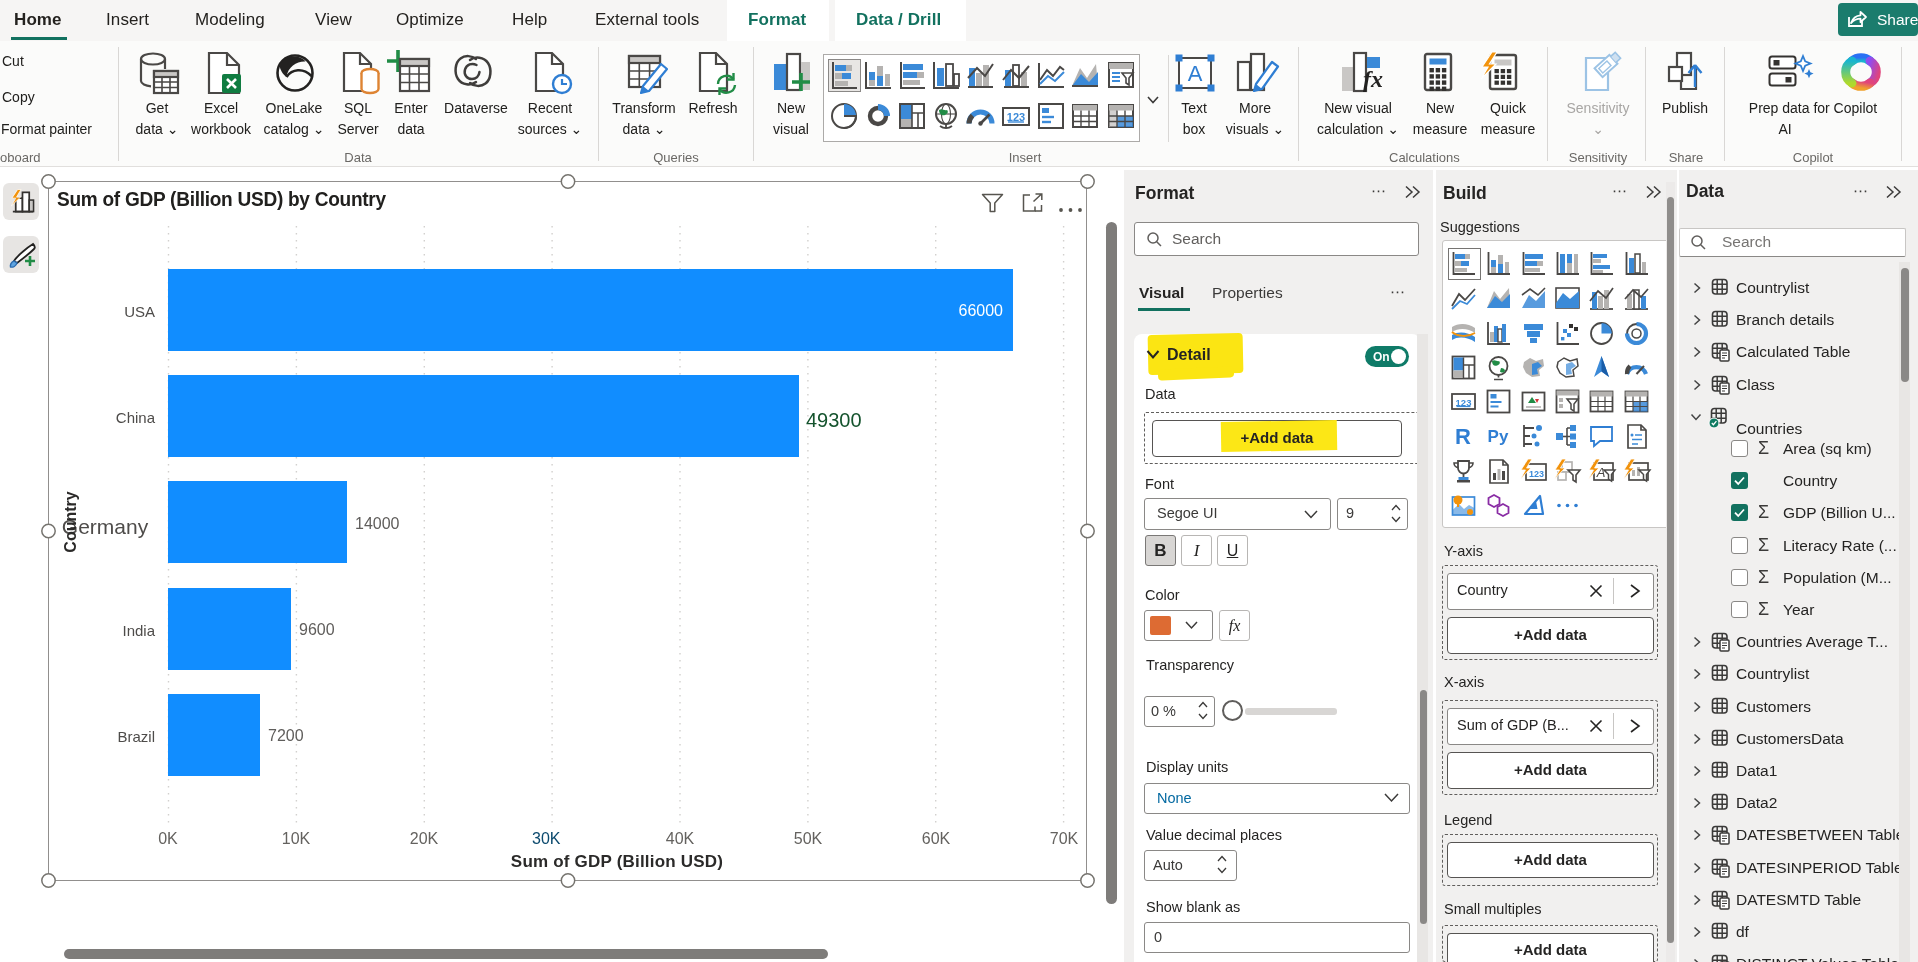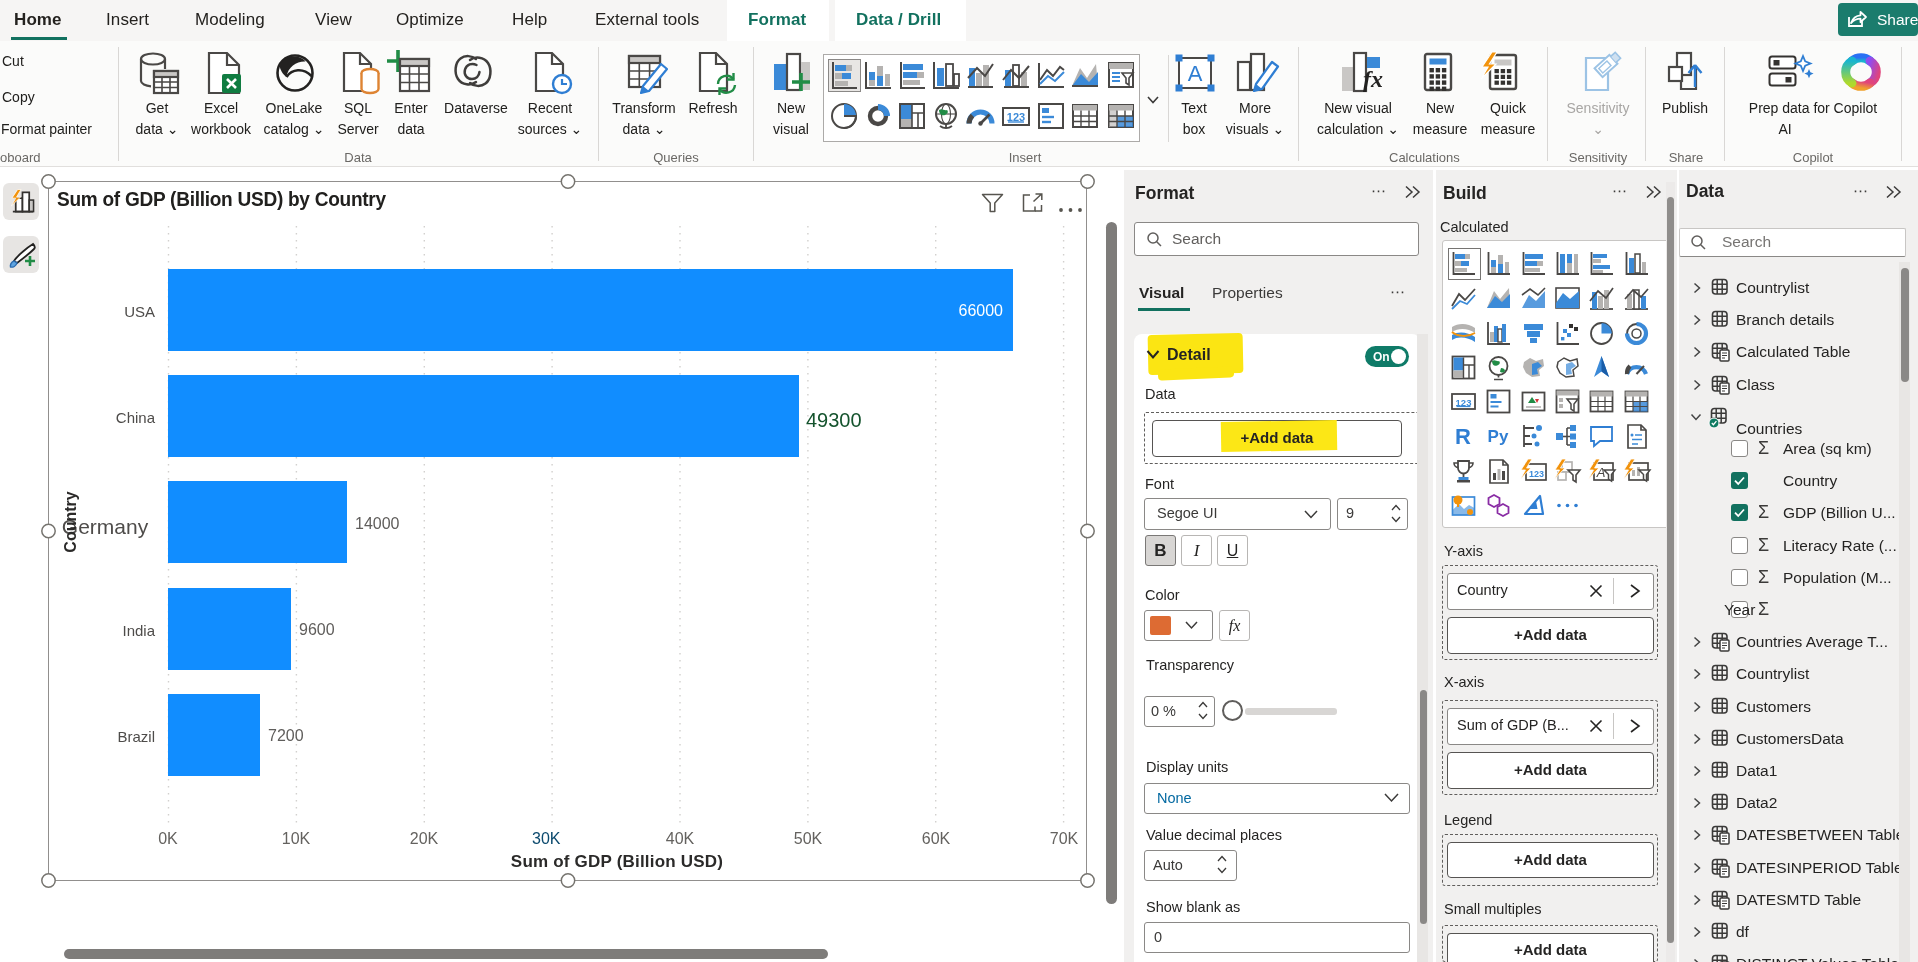--- a/index.html
+++ b/index.html
@@ -550,21 +550,21 @@
 
 <div class="abs" style="left:1417px;top:334px;width:11px;height:628px;background:#e8e6e4"></div>
 <div class="abs" style="left:1420px;top:690px;width:7px;height:234px;background:#8a8886;border-radius:4px"></div>
 
 <div class="abs" style="left:1436px;top:170px;width:241px;height:792px;background:#f1f0ef"></div>
 <div class="abs" style="left:1443px;top:183px;font-size:17.5px;font-weight:bold;color:#252423">Build</div>
 <div class="dots3" style="left:1612px;top:182px">⋯</div>
 <svg class="ico" style="left:1645px;top:185px" width="17" height="14" viewBox="0 0 17 14">
     <path d="M2 1.5 L8 7 L2 12.5 M9 1.5 L15 7 L9 12.5" fill="none" stroke="#3b3a39" stroke-width="1.5"></path>
   </svg>
-<div class="panlbl" style="left:1440px;top:219px">Calculated</div>
+<div class="panlbl" style="left:1440px;top:219px">Suggestions</div>
 <div class="abs" style="left:1442px;top:240px;width:228px;height:288px;background:#fff;border:1px solid #c8c6c4;border-radius:3px"></div>
 <div class="abs" style="left:1448px;top:248px;width:33px;height:32px;border:1px solid #767472"></div>
 <svg class="ico" style="left:1450px;top:250px" width="27" height="27" viewBox="0 0 27 27">
     <path d="M3.5 2 V24 H25" stroke="#4a4846" stroke-width="1.8" fill="none"></path>
     <rect x="5" y="4" width="10" height="5" fill="#3b8ad8"></rect>
     <rect x="15" y="4" width="5" height="5" fill="#b5b3b1"></rect>
     <rect x="5" y="11" width="6" height="5" fill="#b5b3b1"></rect>
     <rect x="11" y="11" width="8" height="5" fill="#3b8ad8"></rect>
     <rect x="5" y="18" width="12" height="4" fill="#b5b3b1"></rect>
   </svg>
@@ -934,21 +934,21 @@
 <div class="abs" style="left:1758px;top:502px;font-size:18px;color:#3b3a39;font-family:'Liberation Sans',sans-serif">Σ</div>
 <div class="treetxt" style="left:1783px;top:504px">GDP (Billion U...</div>
 <div class="abs" style="left:1731px;top:537px;width:17px;height:17px;background:#fff;border:1.5px solid #8a8886;border-radius:3px"></div>
 <div class="abs" style="left:1758px;top:535px;font-size:18px;color:#3b3a39;font-family:'Liberation Sans',sans-serif">Σ</div>
 <div class="treetxt" style="left:1783px;top:537px">Literacy Rate (...</div>
 <div class="abs" style="left:1731px;top:569px;width:17px;height:17px;background:#fff;border:1.5px solid #8a8886;border-radius:3px"></div>
 <div class="abs" style="left:1758px;top:567px;font-size:18px;color:#3b3a39;font-family:'Liberation Sans',sans-serif">Σ</div>
 <div class="treetxt" style="left:1783px;top:569px">Population (M...</div>
 <div class="abs" style="left:1731px;top:601px;width:17px;height:17px;background:#fff;border:1.5px solid #8a8886;border-radius:3px"></div>
 <div class="abs" style="left:1758px;top:599px;font-size:18px;color:#3b3a39;font-family:'Liberation Sans',sans-serif">Σ</div>
-<div class="treetxt" style="left:1724px;top:601px">Year</div>
+<div class="treetxt" style="left:1783px;top:601px">Year</div>
 <svg class="ico" style="left:1691px;top:636px" width="12" height="12" viewBox="0 0 12 12">
     <path d="M3.5 1.5 L8.5 6 L3.5 10.5" fill="none" stroke="#444" stroke-width="1.5"></path>
   </svg>
 <svg class="ico" style="left:1711px;top:632px" width="19" height="19" viewBox="0 0 19 19">
     <rect x="1.5" y="1.5" width="14.5" height="14.5" rx="3" fill="none" stroke="#3b3a39" stroke-width="1.6"></rect>
     <path d="M1.5 6.2 H16 M1.5 11.2 H16 M6.2 1.5 V16 M11.2 1.5 V16" stroke="#3b3a39" stroke-width="1.5"></path>
     <rect x="9" y="8" width="9" height="11" rx="1" fill="#fff" stroke="#3b3a39" stroke-width="1.5"></rect>
     <path d="M11 11 h5 M11 13.5 h5 M11 16 h3" stroke="#3b3a39" stroke-width="1.1"></path>
   </svg>
 <div class="treetxt" style="left:1736px;top:633px">Countries Average T...</div>

